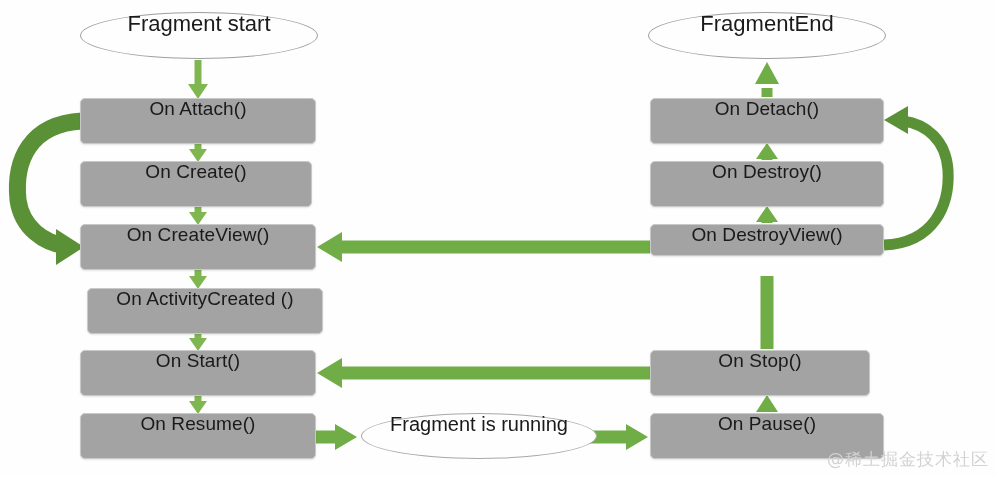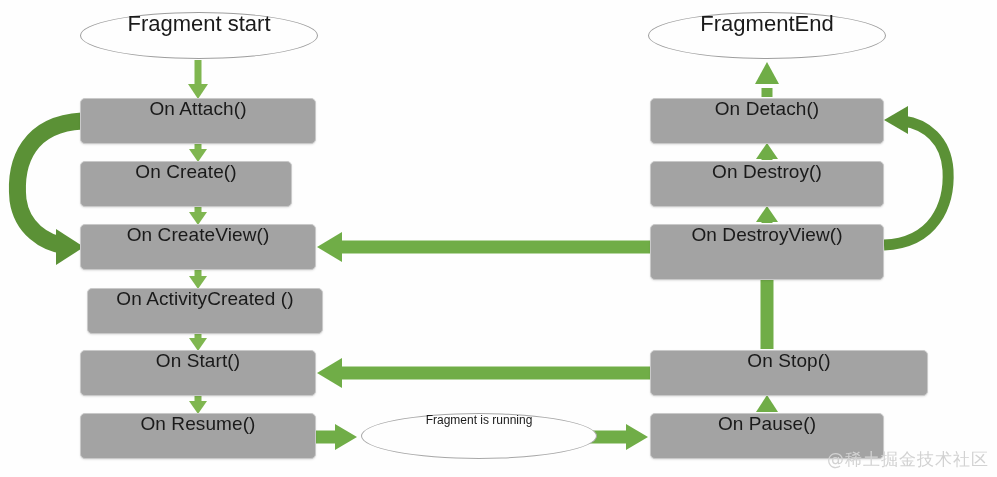--- a/index.html
+++ b/index.html
@@ -38,21 +38,21 @@
     font-size: 19px;
     letter-spacing: 0.1px;
   }
   .node-ellipse {
     background: #fefefe;
     border: 1.4px solid #9e9e9e;
     border-radius: 50%;
     font-size: 22px;
   }
   .node-ellipse.small {
-    font-size: 12px;
+    font-size: 20px;
     border-color: #a8a8a8;
   }
   .node-label {
     display: block;
     line-height: 1;
     white-space: nowrap;
   }
   #watermark {
     position: absolute;
     right: 8px;
@@ -154,21 +154,21 @@
   </svg>
 
   <div class="node node-ellipse" style="left:80px; top:12px; width:238px; height:47px;">
     <span class="node-label">Fragment start</span>
   </div>
 
   <div class="node node-box" style="left:80px; top:98px; width:236px; height:46px;">
     <span class="node-label">On Attach()</span>
   </div>
 
-  <div class="node node-box" style="left:80px; top:161px; width:212px; height:46px;">
+  <div class="node node-box" style="left:80px; top:161px; width:232px; height:46px;">
     <span class="node-label">On Create()</span>
   </div>
 
   <div class="node node-box" style="left:80px; top:224px; width:236px; height:46px;">
     <span class="node-label">On CreateView()</span>
   </div>
 
   <div class="node node-box" style="left:80px; top:288px; width:236px; height:46px;margin-left:7px;">
     <span class="node-label">On ActivityCreated ()</span>
   </div>
@@ -190,25 +190,25 @@
   </div>
 
   <div class="node node-box" style="left:650px; top:98px; width:234px; height:46px;">
     <span class="node-label">On Detach()</span>
   </div>
 
   <div class="node node-box" style="left:650px; top:161px; width:234px; height:46px;">
     <span class="node-label">On Destroy()</span>
   </div>
 
-  <div class="node node-box" style="left:650px; top:224px; width:234px; height:56px;">
+  <div class="node node-box" style="left:650px; top:224px; width:234px; height:32px;">
     <span class="node-label">On DestroyView()</span>
   </div>
 
-  <div class="node node-box" style="left:650px; top:350px; width:278px; height:46px;">
+  <div class="node node-box" style="left:650px; top:350px; width:220px; height:46px;">
     <span class="node-label">On Stop()</span>
   </div>
 
   <div class="node node-box" style="left:650px; top:413px; width:234px; height:46px;">
     <span class="node-label">On Pause()</span>
   </div>
 
   <div id="watermark">@稀土掘金技术社区</div>
 
 </div>

